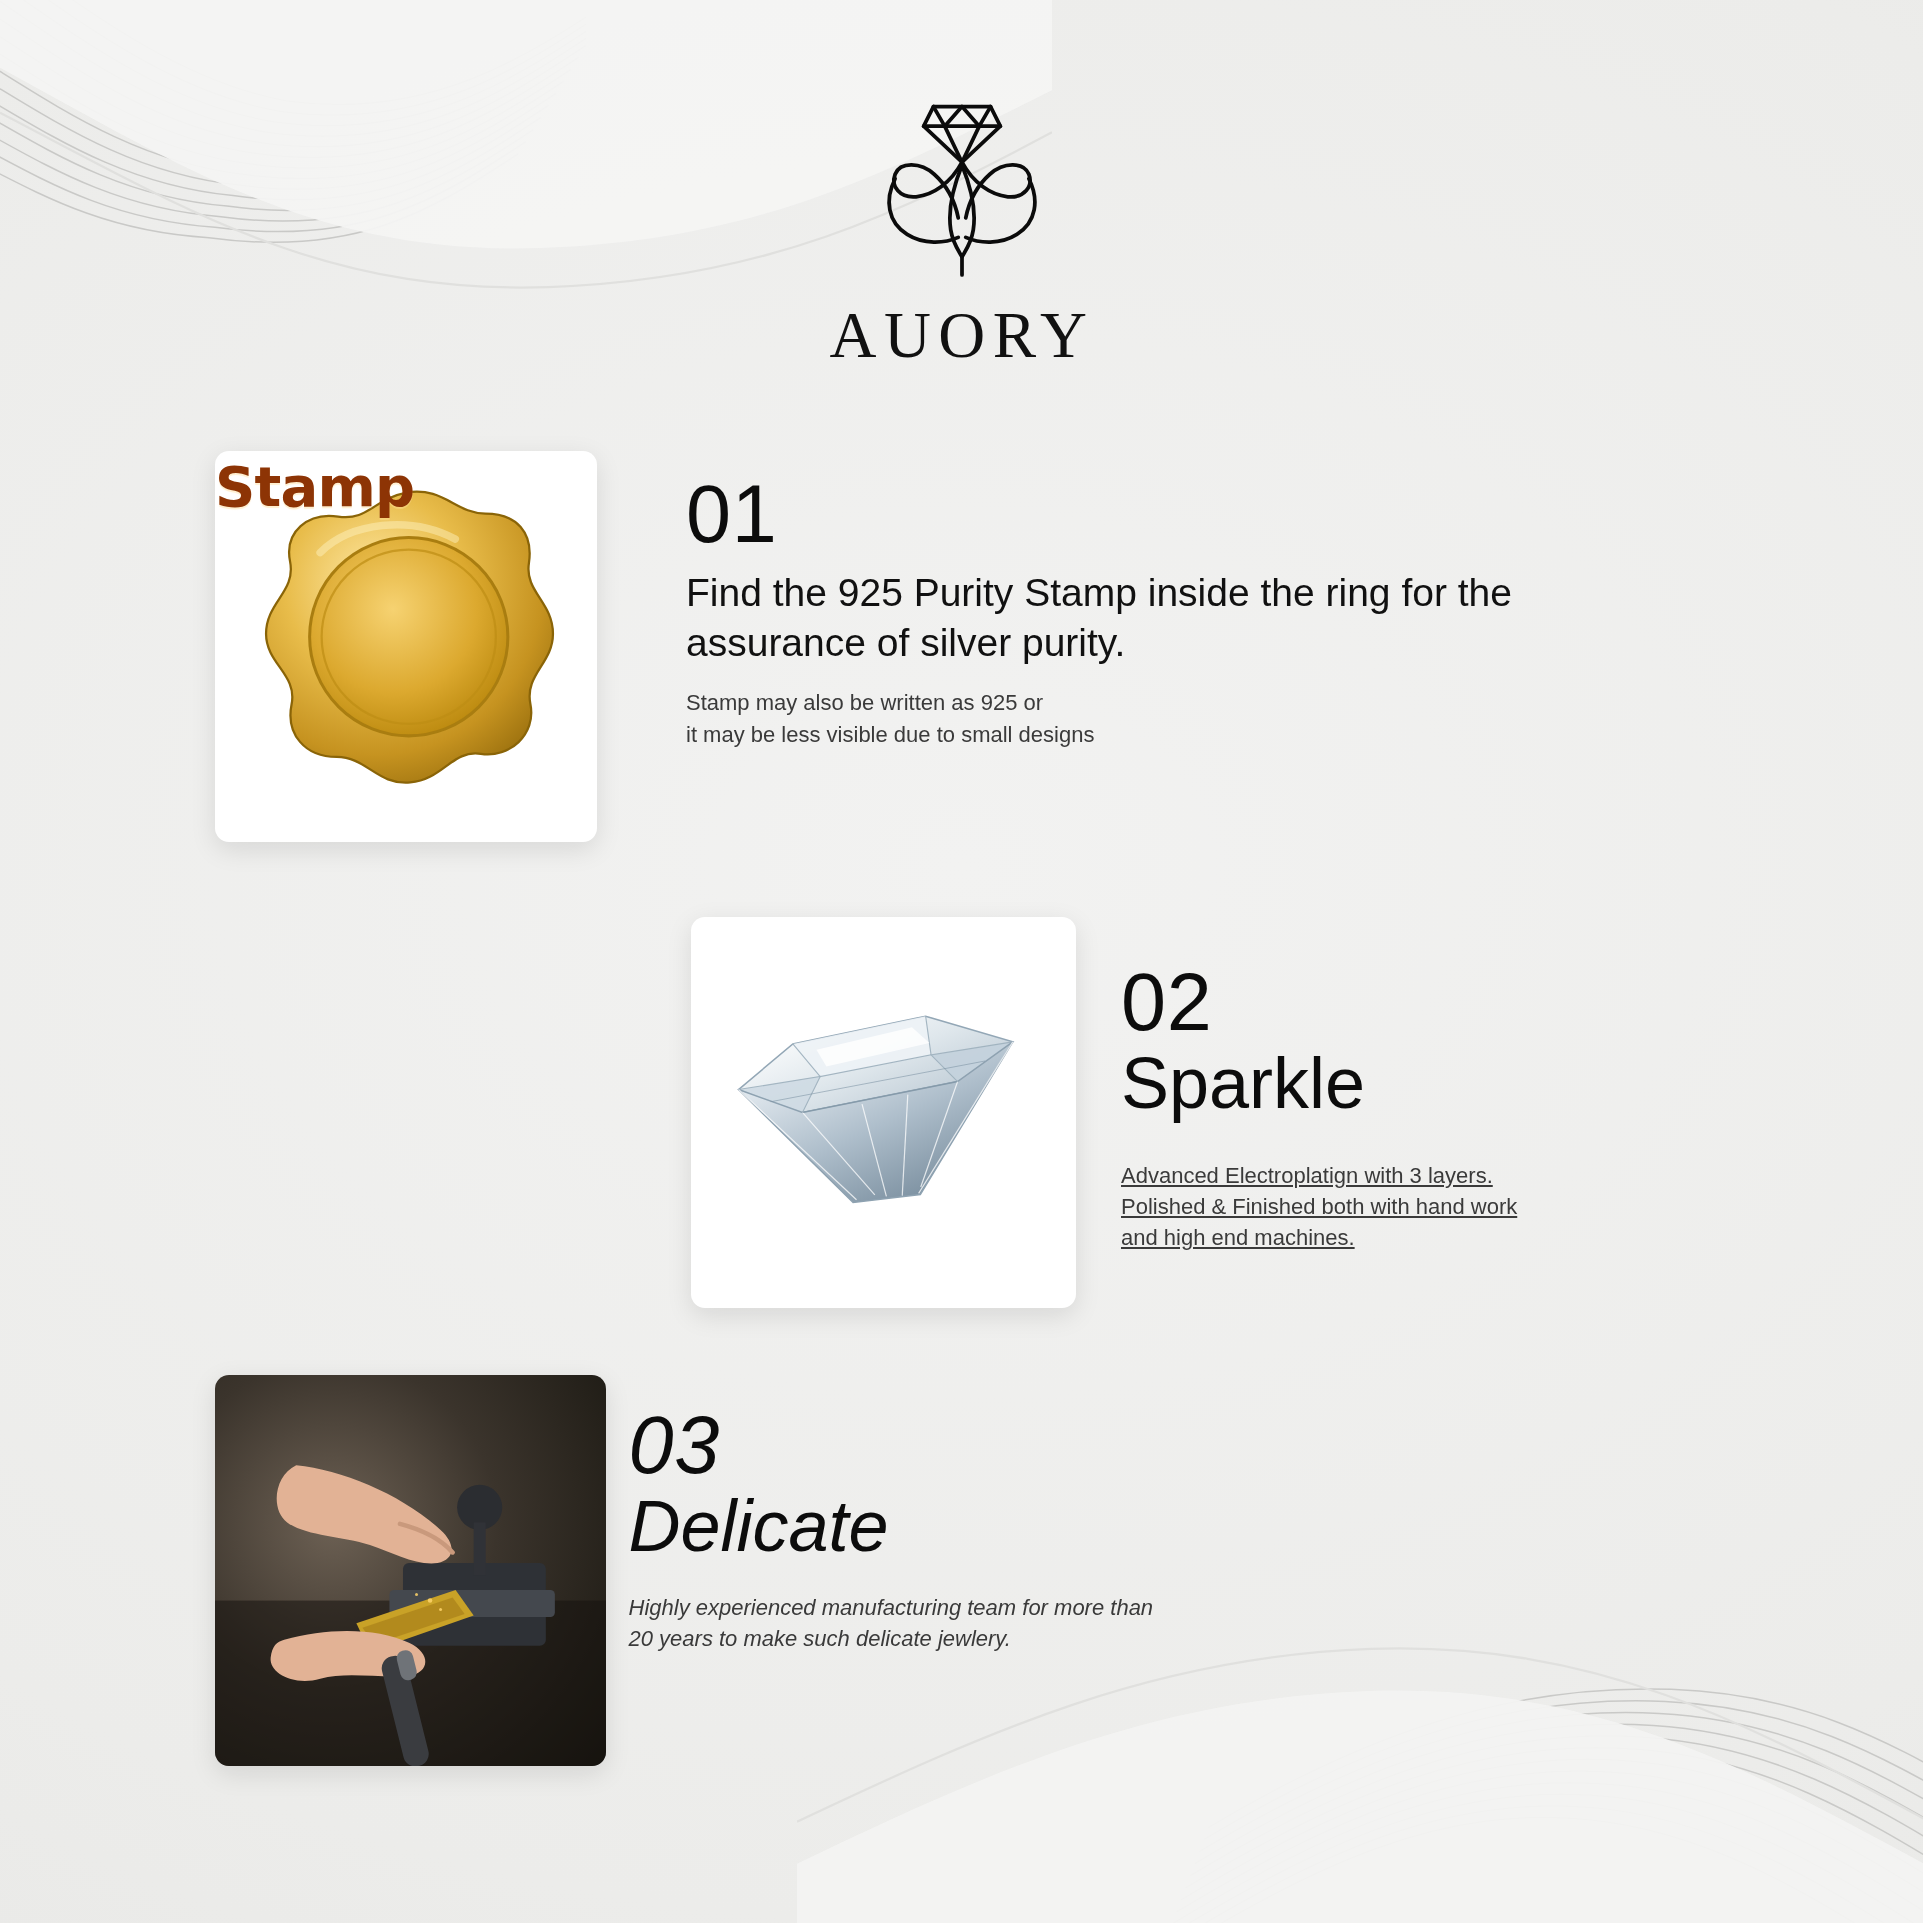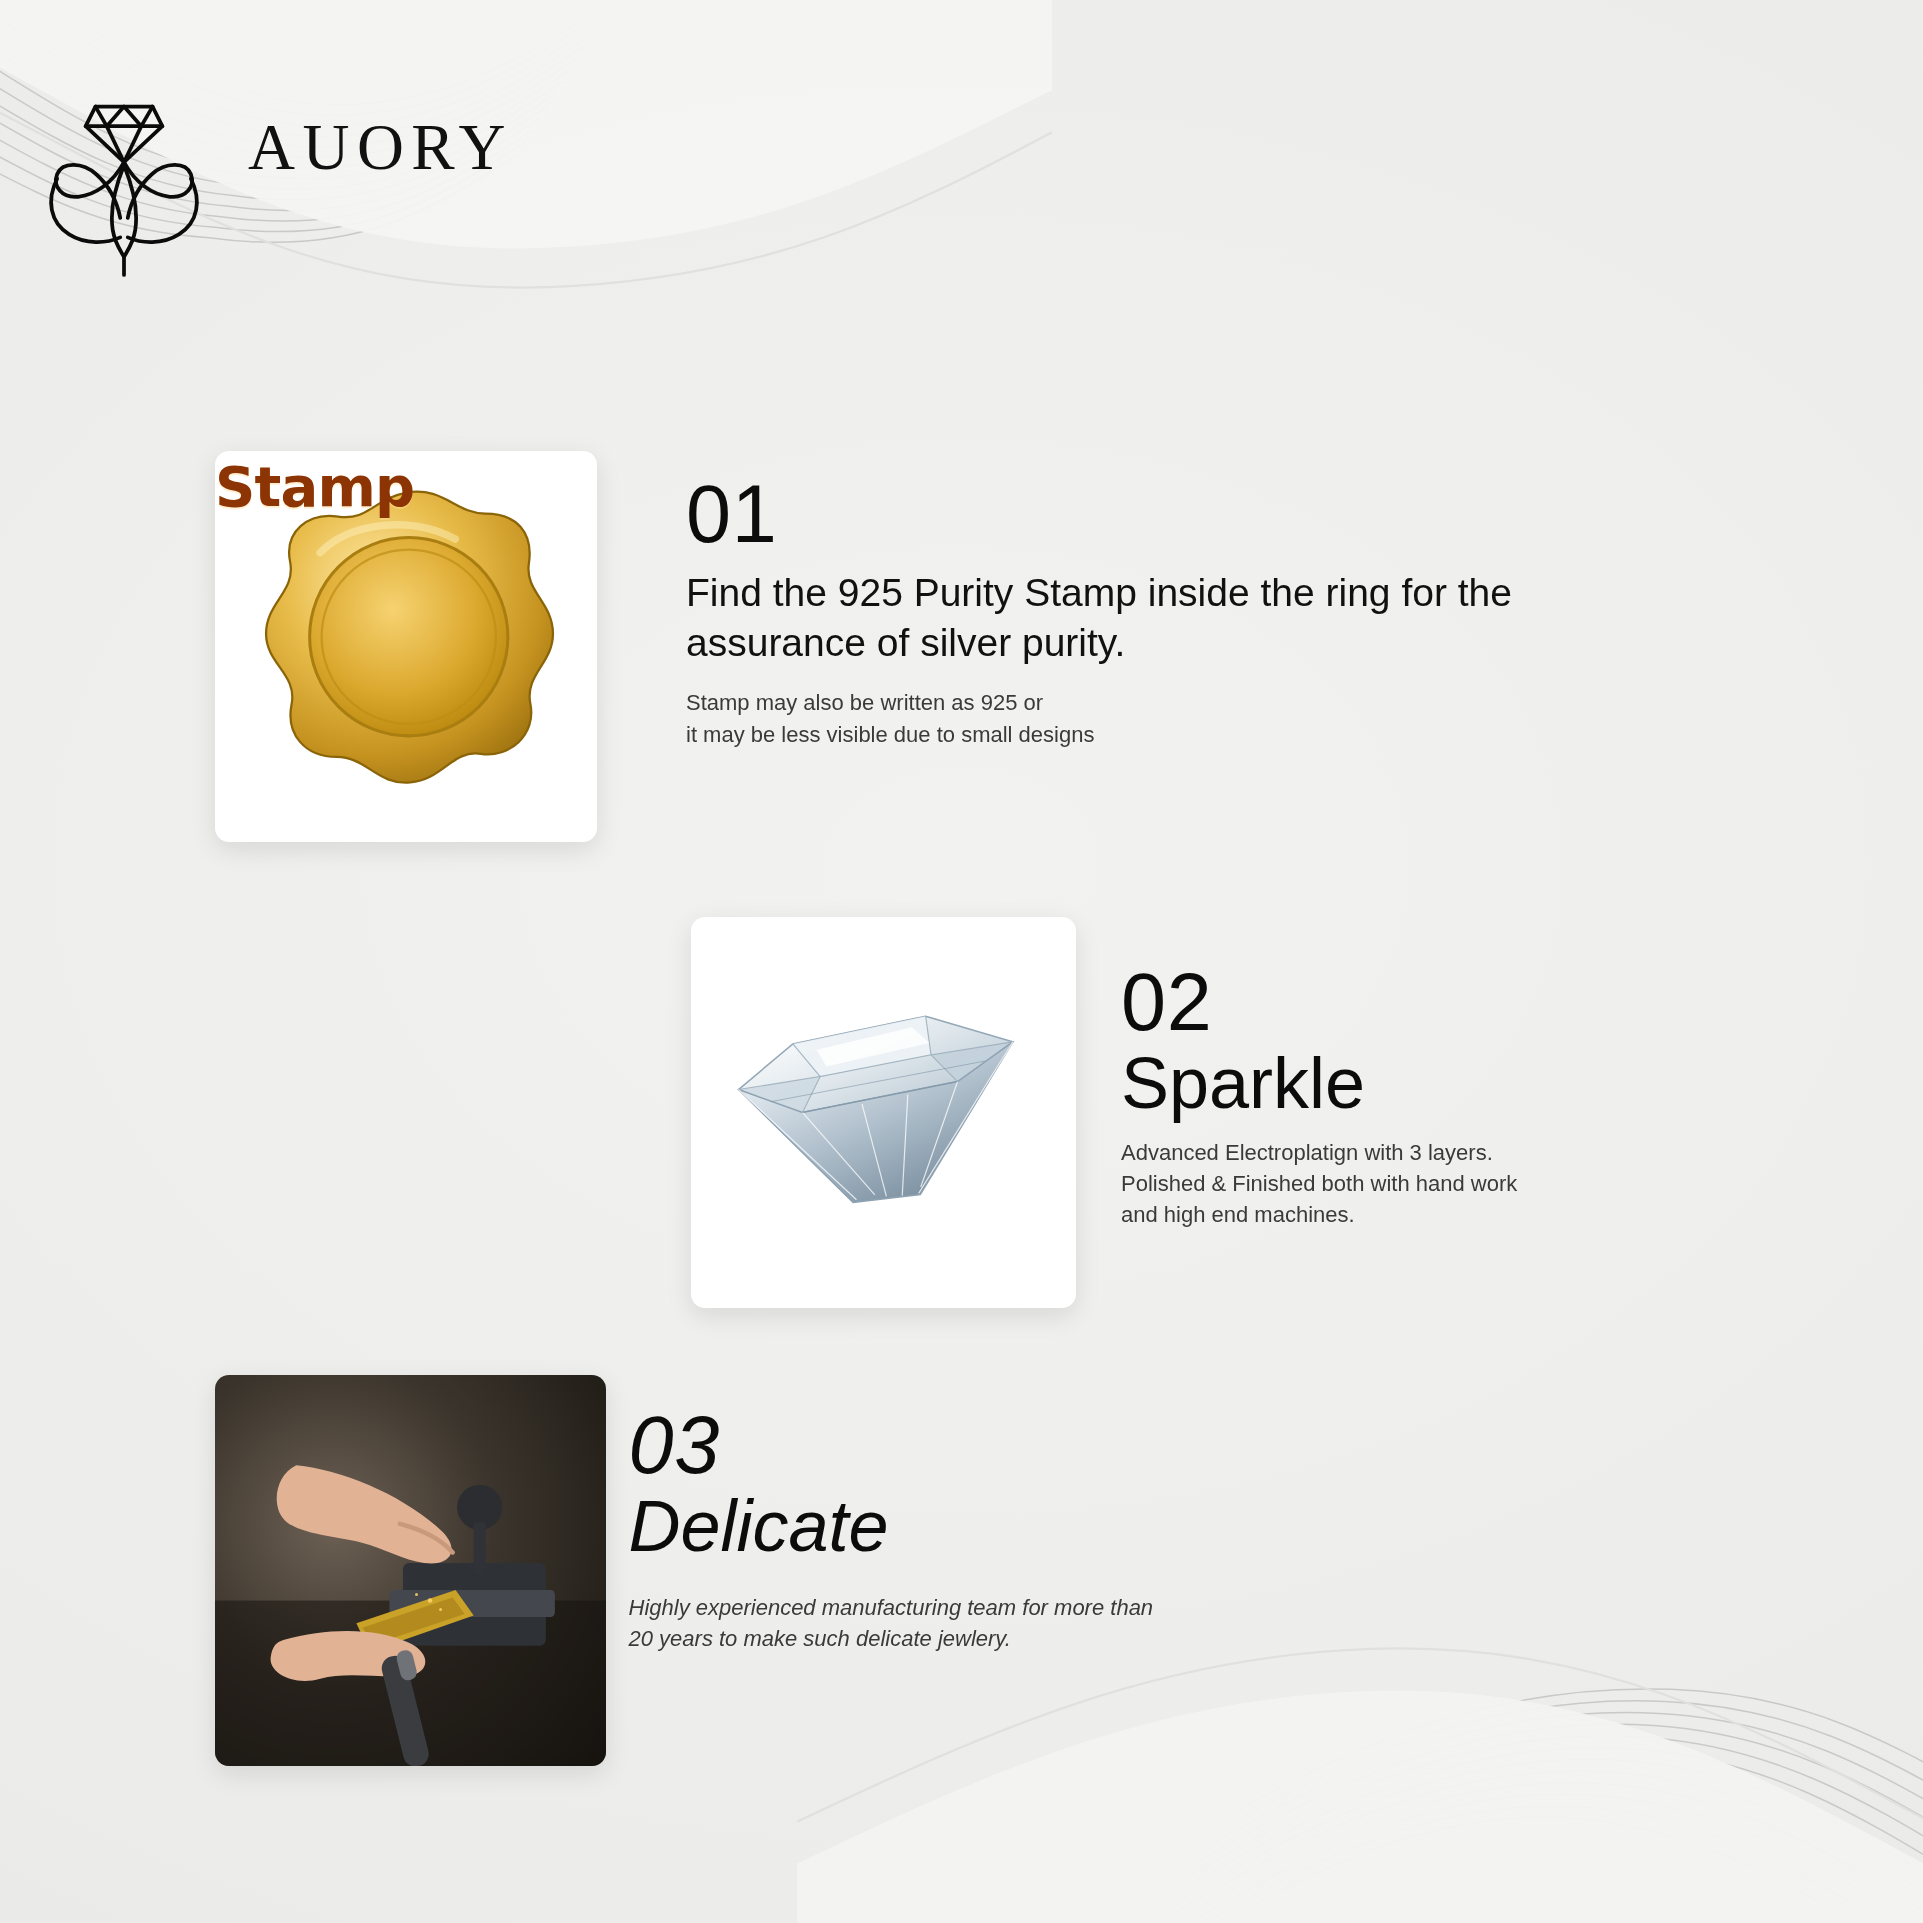--- a/index.html
+++ b/index.html
@@ -33,22 +33,22 @@
     pointer-events: none;
   }
 
   
   .brand {
     position: absolute;
     top: 90px;
     left: 0;
     right: 0;
     display: flex;
-    flex-direction: row;
-    align-items: flex-start;
+    flex-direction: column;
+    align-items: center;
   }
   .brand-mark { width: 248px; height: 188px; }
   .brand-name {
     margin-top: 19.5px;
     font-family: "Liberation Serif", serif;
     font-size: 65px;
     letter-spacing: 7.5px;
     color: #111;
     font-weight: 400;
   }
@@ -106,21 +106,21 @@
   
   #step-1 { left: 215px; top: 0; }
   #step-1 .thumb { width: 382px; height: 391px; }
   #step-1 .copy { margin-left: 89px; padding-top: 22.5px; }
 
   
   #step-2 { left: 691px; top: 466px; }
   #step-2 .thumb { width: 385px; height: 391px; }
   #step-2 .copy { margin-left: 45px; padding-top: 45px; text-align: left; }
   #step-2 .step-num { text-align: left; }
-  #step-2 .step-note { margin-top: 15px; max-width: 676px; }
+  #step-2 .step-note { margin-top: 38px; max-width: 676px; text-decoration: underline; }
 
   
   #step-3 { left: 215px; top: 924px; font-style: italic; }
   #step-3 .thumb { width: 391px; height: 391px; }
   #step-3 .copy { margin-left: 22.5px; padding-top: 30px; }
   #step-3 .step-note { margin-top: 27px; max-width: 842px; }
 
   
   .stamp-wrap {
     position: absolute;

